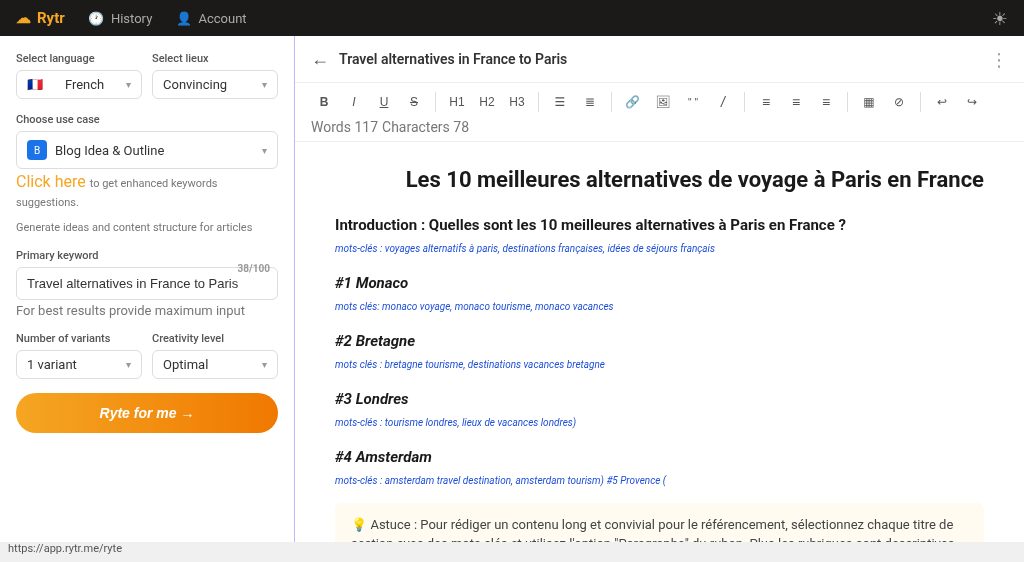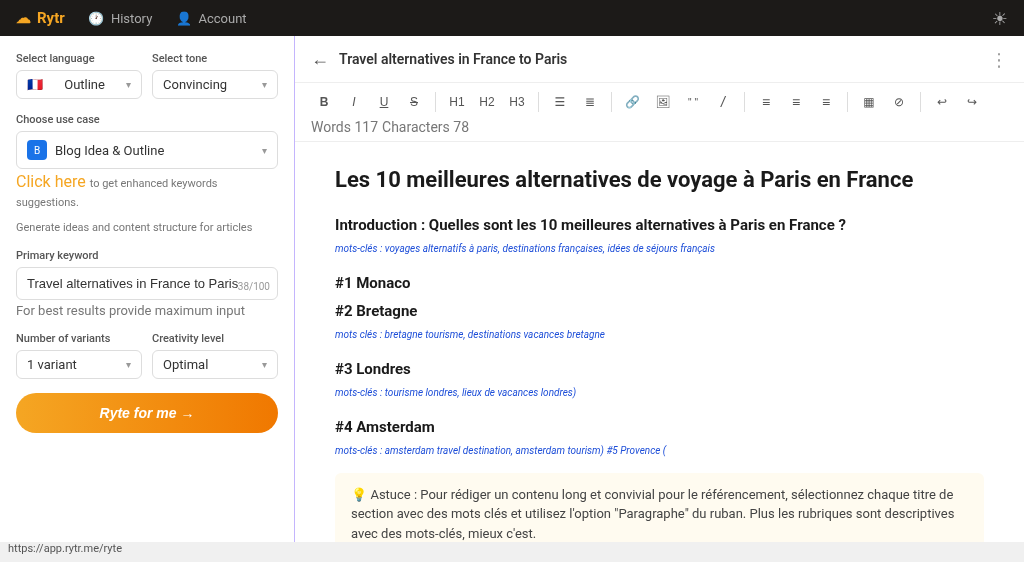--- a/index.html
+++ b/index.html
@@ -118,23 +118,24 @@
       border: 1px solid #ddd;
       border-radius: 6px;
       padding: 8px 10px;
       font-size: 13px;
       outline: none;
       color: #333;
     }
     .keyword-counter {
       position: absolute;
       right: 8px;
-      bottom: 8px;
+      bottom: 26px;
       font-size: 10px;
       color: #999;
+      font-weight: bold;
     }
     .keyword-hint { font-size: 13px; color: #777; margin-top: 3px; }
 
     .variants-row { display: flex; gap: 10px; }
     .variant-group { flex: 1; }
 
     .ryte-btn {
       background: linear-gradient(90deg, #f5a623, #f07800);
       color: #fff;
       border: none;
@@ -218,32 +219,34 @@
       overflow-y: auto;
       line-height: 1.6;
     }
 
     .content-h1 {
       font-size: 22px;
       font-weight: 700;
       color: #1a1a1a;
       margin-bottom: 18px;
       line-height: 1.3;
+      text-align: right;
     }
     .content-h2 {
       font-size: 15px;
       font-weight: 700;
       color: #1a1a1a;
       margin-bottom: 4px;
     }
     .content-h3 {
       font-size: 15px;
       font-weight: 700;
       color: #1a1a1a;
       margin-bottom: 4px;
+      font-style: italic;
     }
     .content-italic {
       font-style: italic;
       color: #1d4ed8;
       font-size: 10px;
       margin-bottom: 14px;
       display: block;
     }
     .tip-box {
       background: #fffbf0;
@@ -278,26 +281,26 @@
 
 <div class="main-layout">
 
   <div class="left-panel">
 
     <div class="select-row">
       <div class="select-group">
         <div class="field-label">Select language</div>
         <div class="custom-select">
           <span>🇫🇷</span>
-          <span>Outline</span>
+          <span>French</span>
           <span class="chevron">▾</span>
         </div>
       </div>
       <div class="select-group">
-        <div class="field-label">Select tone</div>
+        <div class="field-label">Select lieux</div>
         <div class="custom-select">
           <span>Convincing</span>
           <span class="chevron">▾</span>
         </div>
       </div>
     </div>
 
     <div class="use-case-section">
       <div class="field-label">Choose use case</div>
       <div class="use-case-select">
@@ -386,20 +389,21 @@
       <span class="word-count">Characters 78</span>
     </div>
 
     <div class="editor-content">
       <div class="content-h1">Les 10 meilleures alternatives de voyage à Paris en France</div>
 
       <div class="content-h2">Introduction : Quelles sont les 10 meilleures alternatives à Paris en France ?</div>
       <span class="content-italic">mots-clés : voyages alternatifs à paris, destinations françaises, idées de séjours français</span>
 
       <div class="content-h3">#1 Monaco</div>
+      <span class="content-italic">mots clés: monaco voyage, monaco tourisme, monaco vacances</span>
 
       <div class="content-h3">#2 Bretagne</div>
       <span class="content-italic">mots clés : bretagne tourisme, destinations vacances bretagne</span>
 
       <div class="content-h3">#3 Londres</div>
       <span class="content-italic">mots-clés : tourisme londres, lieux de vacances londres)</span>
 
       <div class="content-h3">#4 Amsterdam</div>
       <span class="content-italic">mots-clés : amsterdam travel destination, amsterdam tourism) #5 Provence (</span>
 

